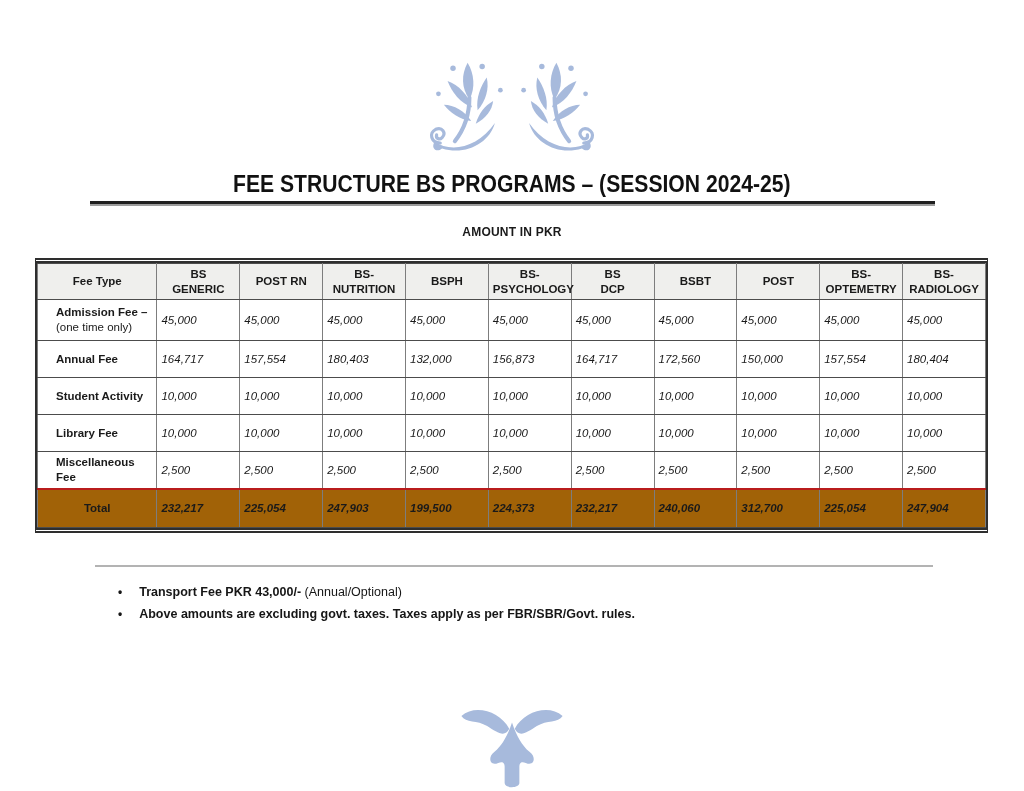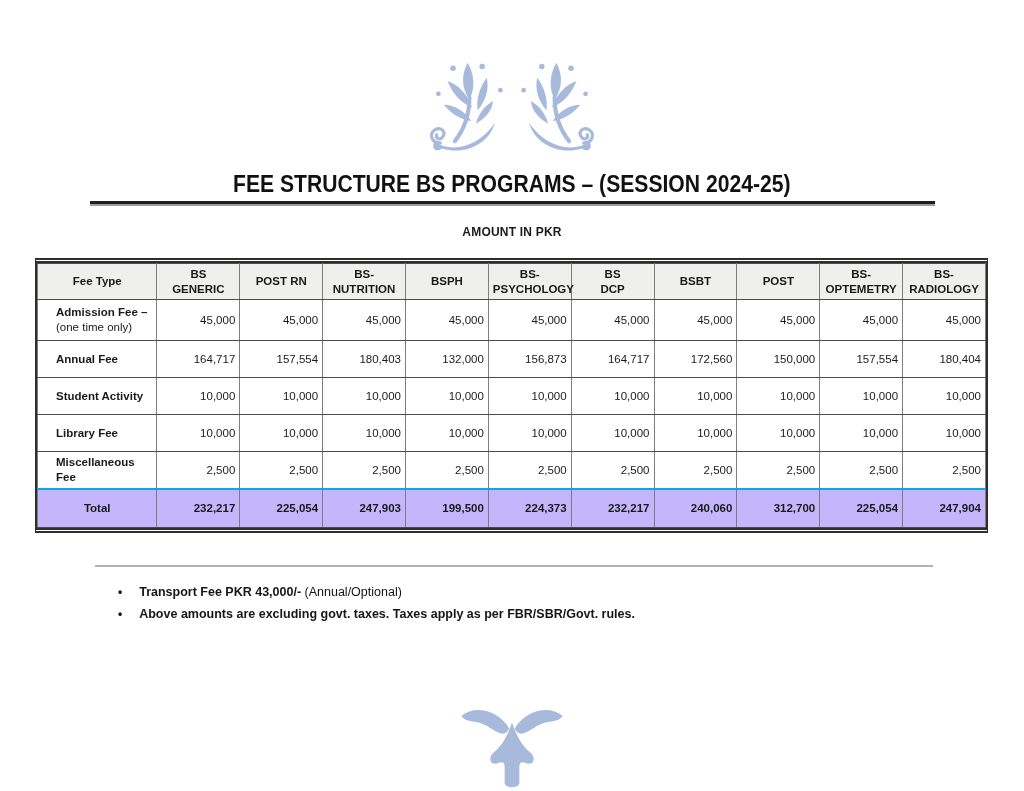--- a/index.html
+++ b/index.html
@@ -107,26 +107,26 @@
   }
   .fee-table tbody tr { height: 37px; }
   .fee-table tbody tr.row-0 { height: 41px; }
   .fee-table td.label-cell {
     text-align: left;
     font-weight: bold;
     padding-left: 18px;
     line-height: 1.3;
   }
   .fee-table td.label-cell .sublabel { font-weight: normal; }
-  .fee-table td.value-cell { text-align: right; font-weight: normal; }
+  .fee-table td.value-cell { text-align: left; font-weight: normal; font-style: italic; }
   .fee-table tr.total-row { height: 39px; }
   .fee-table tr.total-row td {
-    background: #c4b5fd;
-    font-weight: bold;
-    border-top: 2px solid #0ea5e9;
+    background: #a16207;
+    font-weight: bold;
+    border-top: 2px solid #b91c1c;
   }
   .fee-table tr.total-row td.label-cell { text-align: center; padding-left: 4px; }
 
   
   .notes-divider {
     position: absolute;
     left: 95px;
     top: 549px;
     width: 838px;
     height: 2px;

